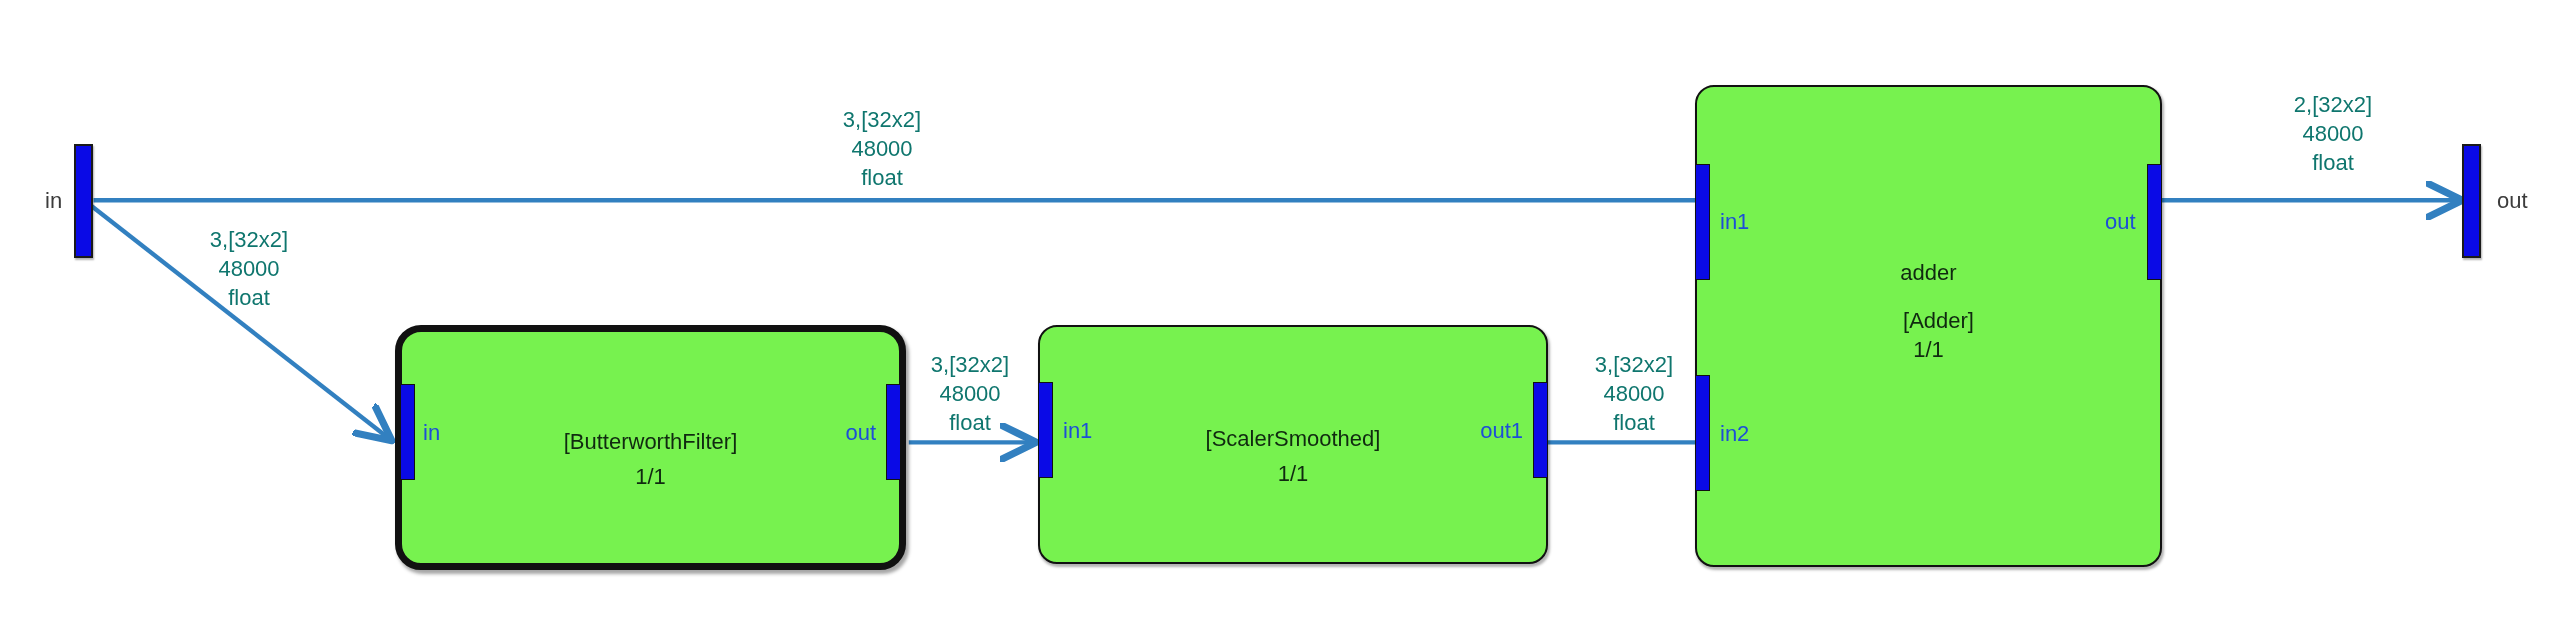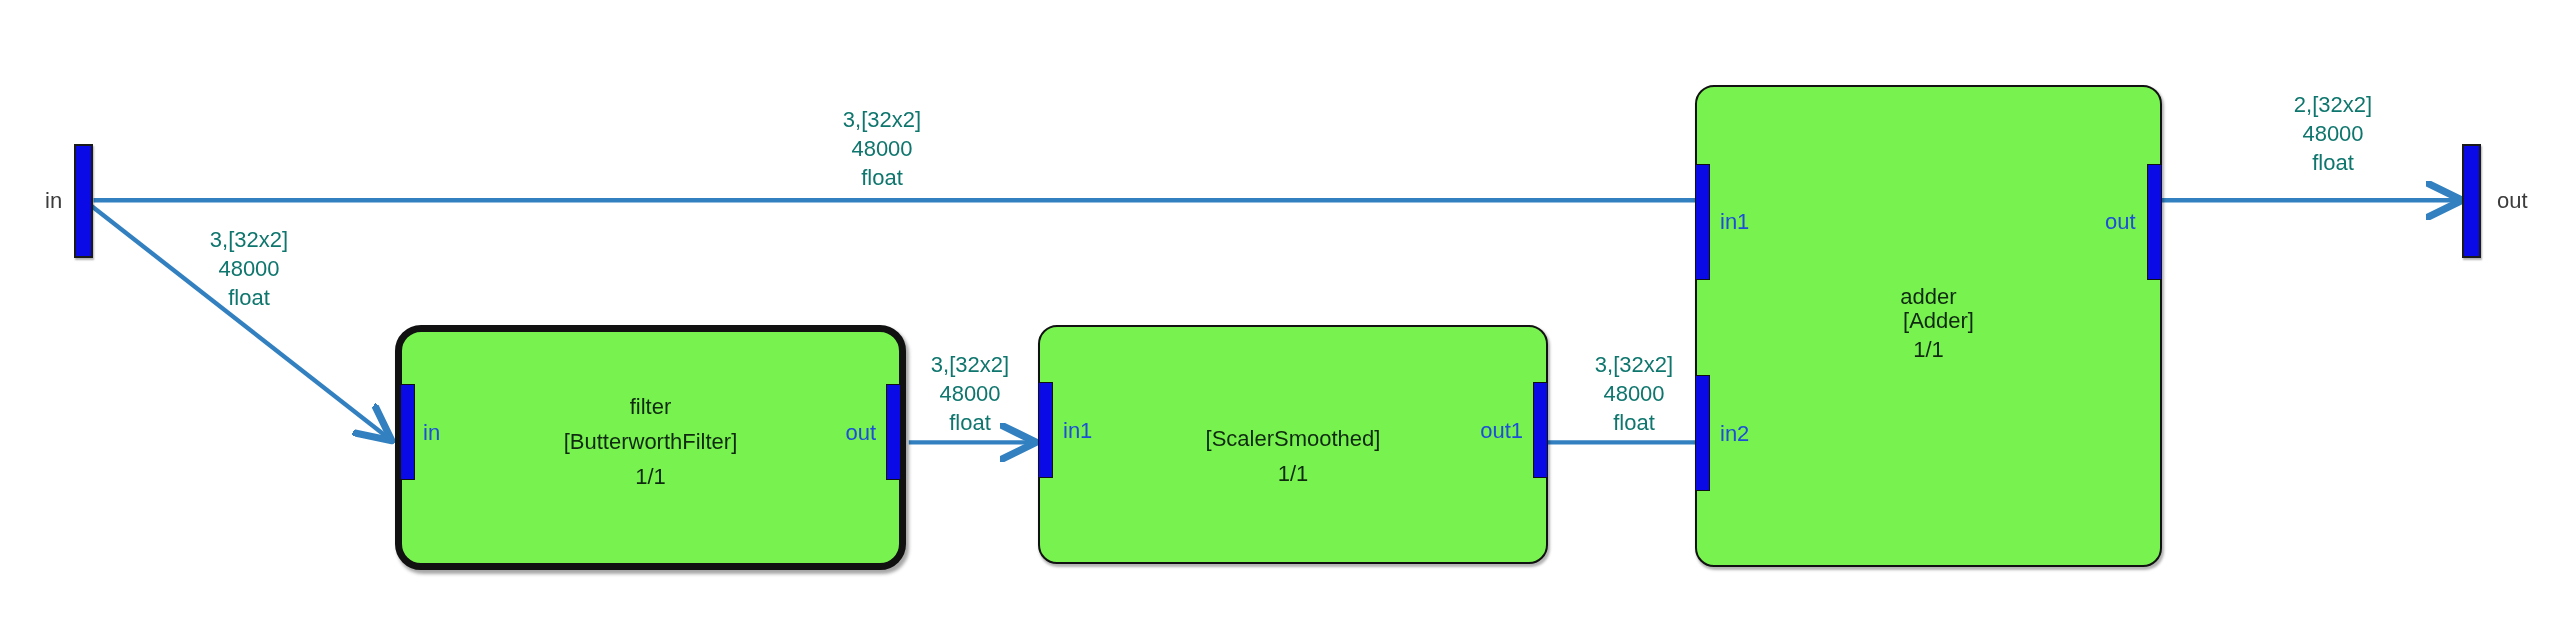--- a/index.html
+++ b/index.html
@@ -169,21 +169,20 @@
     <div>float</div>
   </div>
 
   <div class="node selected" style="left:395px; top:325px; width:511px; height:245px;">
     <div class="port left" style="top:52px; height:96px;"></div>
     <div class="port right" style="top:52px; height:96px;"></div>
 
     <div class="port-label left" style="left:21px; top:90px;">in</div>
     <div class="port-label right" style="right:23px; top:90px;">out</div>
 
-    <div class="node-title" style="top:57px;">filter</div>
     <div class="node-title" style="top:92px;">[ButterworthFilter]</div>
     <div class="node-title" style="top:127px;">1/1</div>
   </div>
 
   <div class="node" style="left:1038px; top:325px; width:510px; height:239px;">
     <div class="port left" style="top:55px; height:96px;"></div>
     <div class="port right" style="top:55px; height:96px;"></div>
 
     <div class="port-label left" style="left:23px; top:93px;">in1</div>
     <div class="port-label right" style="right:23px; top:93px;">out1</div>
@@ -194,19 +193,19 @@
 
   <div class="node" style="left:1695px; top:85px; width:467px; height:482px;">
     <div class="port left" style="top:77px; height:116px;"></div>
     <div class="port left" style="top:288px; height:116px;"></div>
     <div class="port right" style="top:77px; height:116px;"></div>
 
     <div class="port-label left" style="left:23px; top:124px;">in1</div>
     <div class="port-label left" style="left:23px; top:336px;">in2</div>
     <div class="port-label right" style="right:24.5px; top:124px;">out</div>
 
-    <div class="node-title" style="top:192px;">adder</div>
+    <div class="node-title" style="top:168px;">adder</div>
     <div class="node-title" style="top:216px;margin-left:20px;">[Adder]</div>
     <div class="node-title" style="top:245px;">1/1</div>
   </div>
 
 </div>
 
 
 </body></html>

